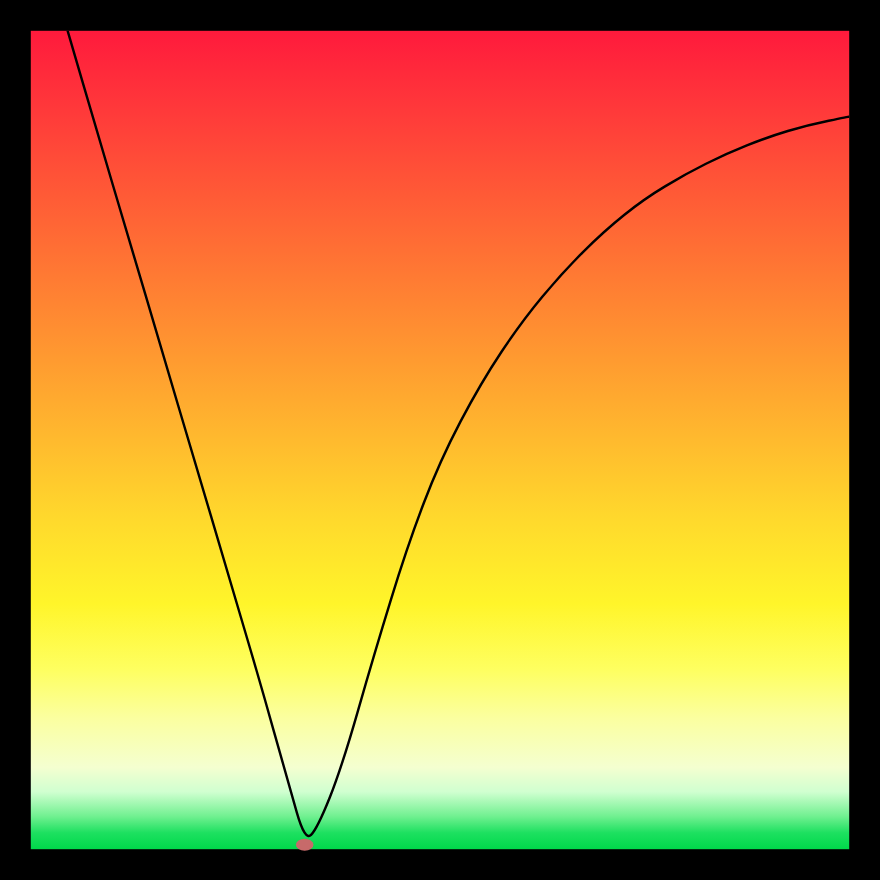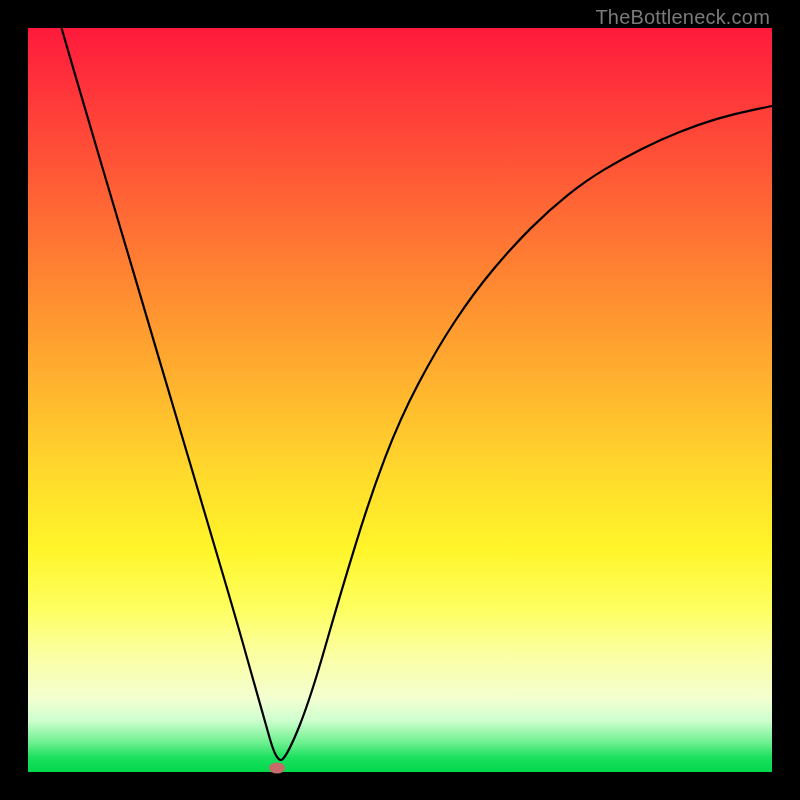--- a/index.html
+++ b/index.html
@@ -61,14 +61,13 @@
 </head>
 <body>
 
 <div class="frame">
   <div class="plot-area">
     <svg class="curve" viewBox="0 0 744 744" preserveAspectRatio="none">
       <path id="curve-path" fill="none" stroke="#000" stroke-width="2.2" stroke-linecap="round" stroke-linejoin="round" d="M 33.5 0.0 Q 33.5 0.0 46.5 44.6 Q 59.5 89.3 74.4 139.5 Q 89.3 189.7 104.2 239.9 Q 119.0 290.2 133.9 340.4 Q 148.8 390.6 163.7 440.8 Q 178.6 491.0 193.4 541.3 Q 208.3 591.5 221.3 638.0 Q 234.4 684.5 241.8 710.5 Q 249.2 736.6 254.8 731.0 Q 260.4 725.4 271.6 697.5 Q 282.7 669.6 297.6 617.5 Q 312.5 565.4 327.4 517.1 Q 342.2 468.7 357.1 429.7 Q 372.0 390.6 390.6 355.3 Q 409.2 319.9 427.8 292.0 Q 446.4 264.1 465.0 241.8 Q 483.6 219.5 502.2 200.9 Q 520.8 182.3 539.4 167.4 Q 558.0 152.5 576.6 141.4 Q 595.2 130.2 613.8 120.9 Q 632.4 111.6 651.0 104.2 Q 669.6 96.7 688.2 91.1 Q 706.8 85.6 725.4 81.8 T 744.0 78.1"></path>
     </svg>
     <div class="marker" id="marker" style="left: 249.24px; top: 740.28px; background: rgb(199, 106, 106);"></div>
   </div>
-  <div class="watermark">TheBottleneck.com</div>
 </div>
 
 </body></html>

